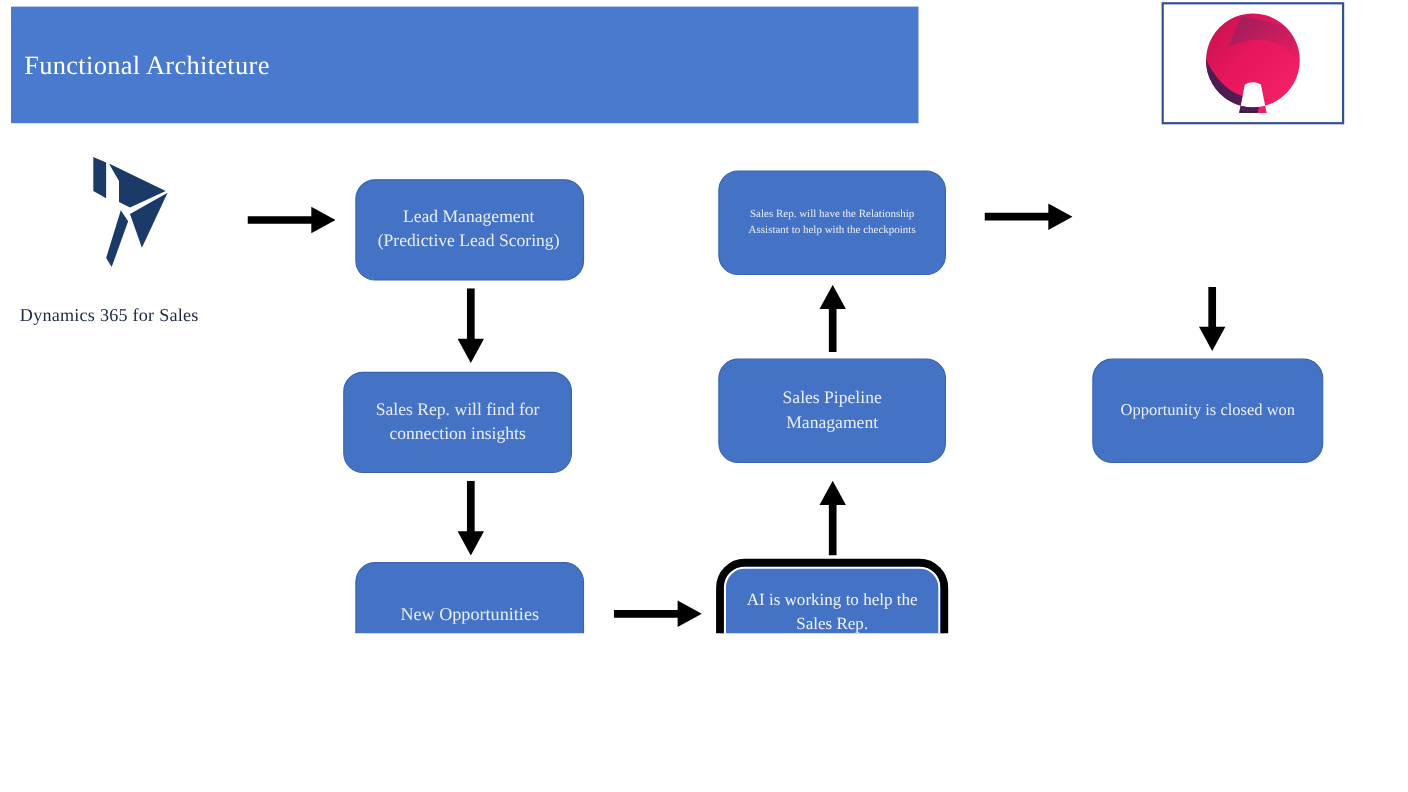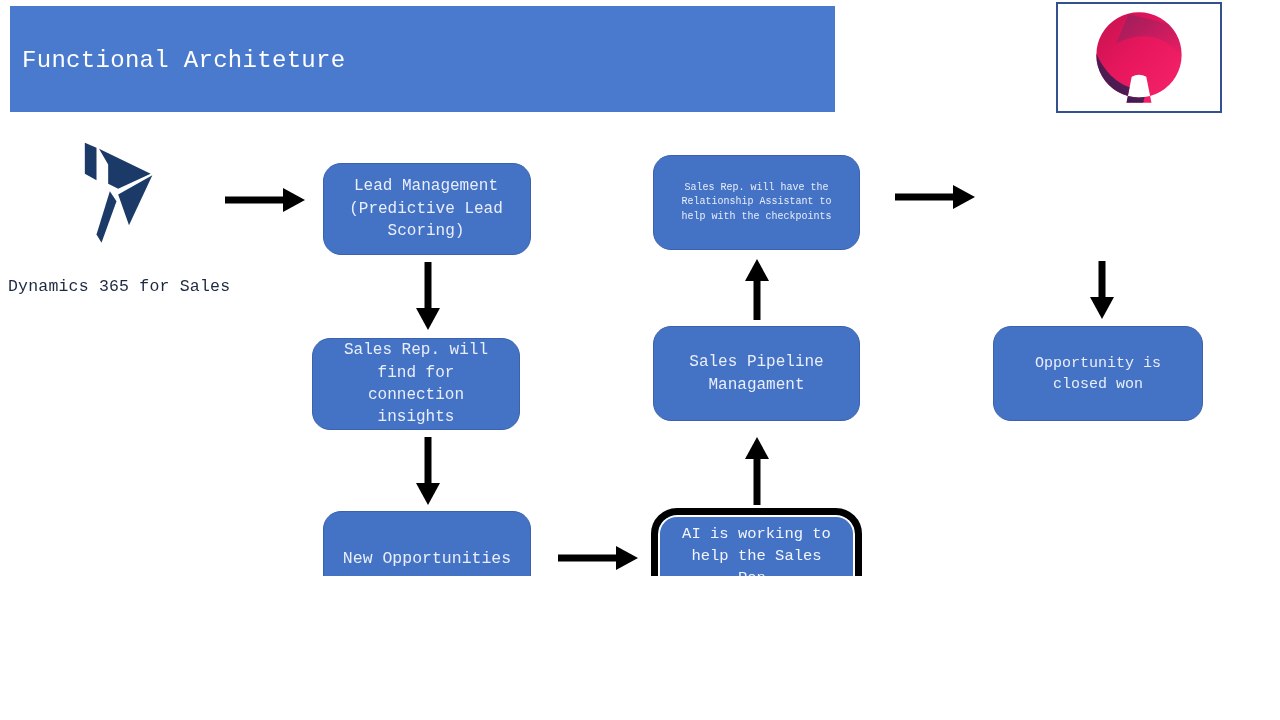--- a/index.html
+++ b/index.html
@@ -1,38 +1,38 @@
 <!DOCTYPE html>
 <html><head>
 <meta charset="utf-8">
 <style>
   html,body{margin:0;padding:0;background:#ffffff;}
   .canvas{
     position:relative;width:1280px;height:576px;overflow:hidden;
-    background:#ffffff;font-family:Liberation Mono, monospace;
+    background:#ffffff;font-family:Liberation Serif, serif;
   }
   
   .header-bar{
     position:absolute;left:10px;top:6px;width:825px;height:106px;
     background:#4a7ace;
   }
   .header-title{
     position:absolute;left:12px;top:41px;color:#ffffff;
     font-size:24px;font-weight:400;letter-spacing:.3px;white-space:nowrap;
   }
   
   .ai-logo-frame{
     position:absolute;left:1056px;top:2px;width:166px;height:111px;
     background:#ffffff;border:2px solid #33508f;box-sizing:border-box;
     display:flex;align-items:center;justify-content:center;
   }
   
   .dyn-logo{position:absolute;left:74px;top:137px;}
   .dyn-caption{
-    position:absolute;left:8px;top:277px;width:220px;
+    position:absolute;left:18px;top:277px;width:220px;
     font-size:16.5px;color:#1c2840;letter-spacing:.2px;white-space:nowrap;
   }
   
   .node{
     position:absolute;background:#4472c4;border:1.5px solid #3a62ae;
     border-radius:18px;color:#e9eefb;display:flex;align-items:center;
     justify-content:center;text-align:center;box-sizing:border-box;
     padding:8px 14px;line-height:1.4;
   }
   .n-lead   {left:323px;top:163px;width:208px;height:92px;font-size:16px;padding-left:12px;}

